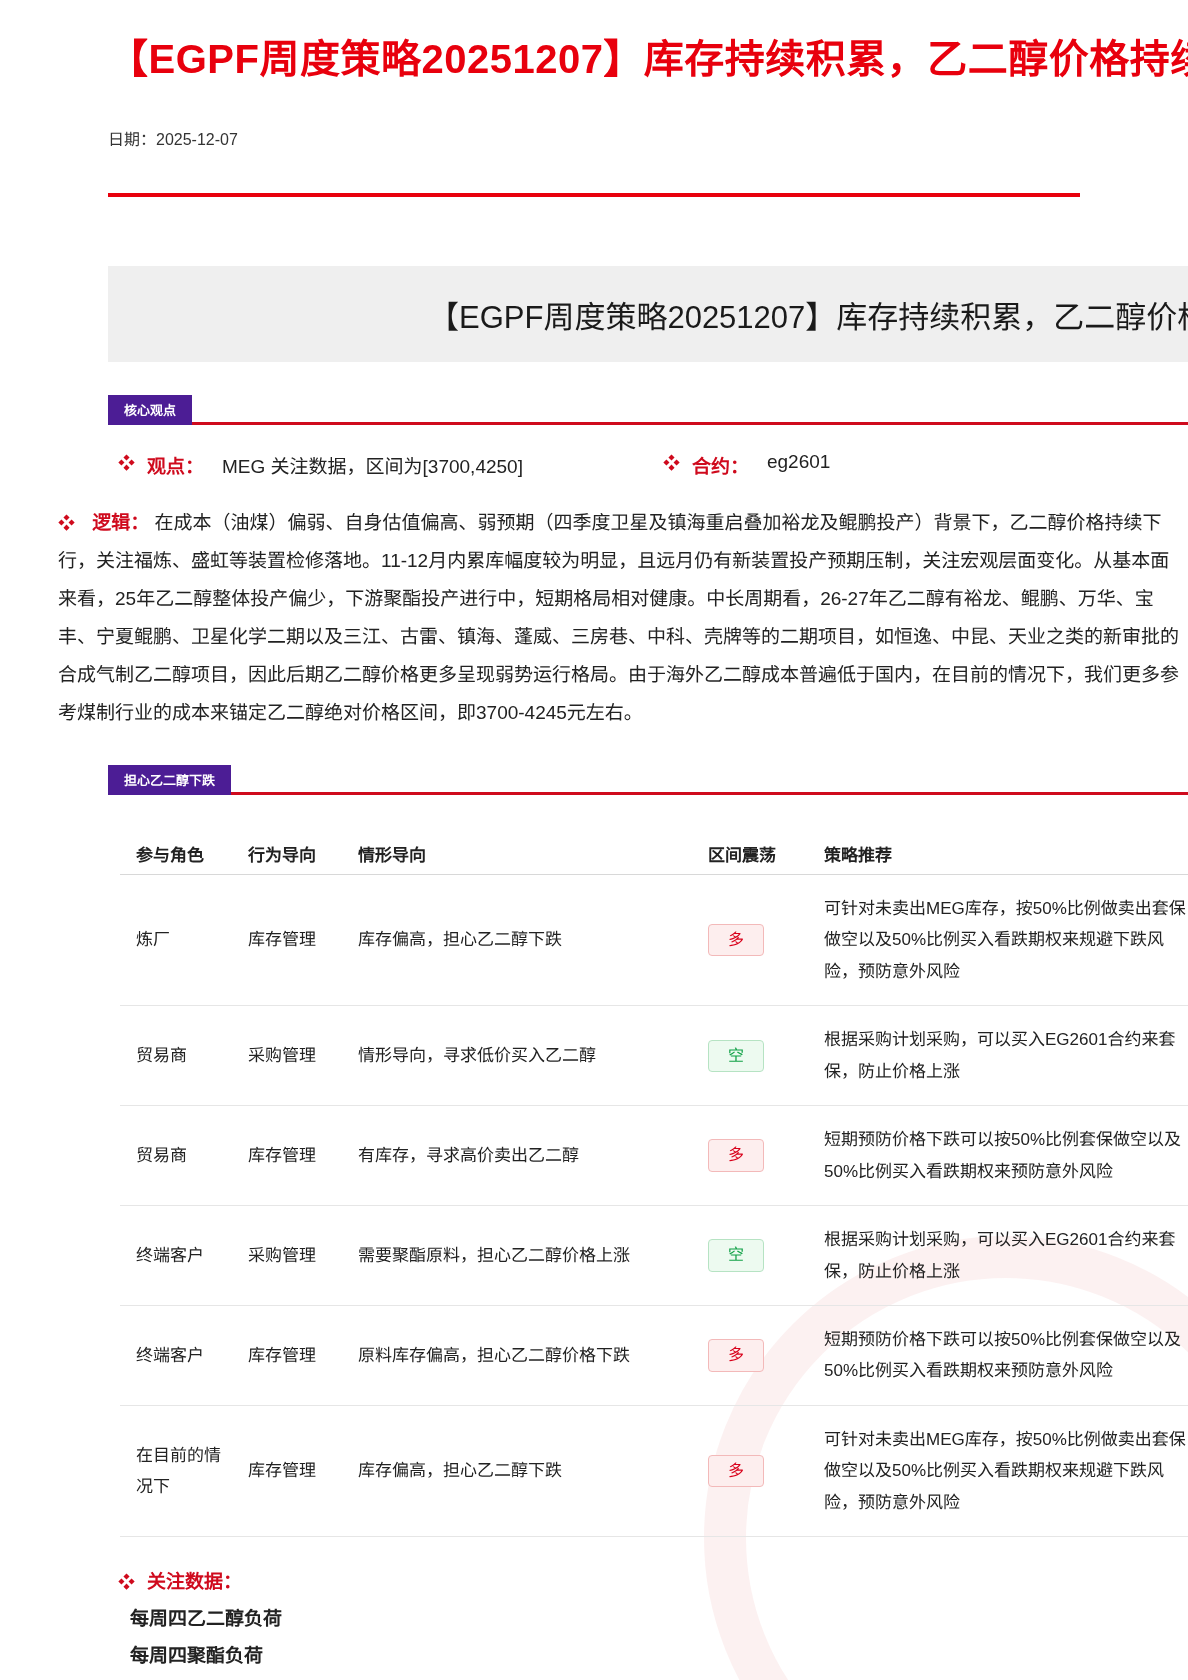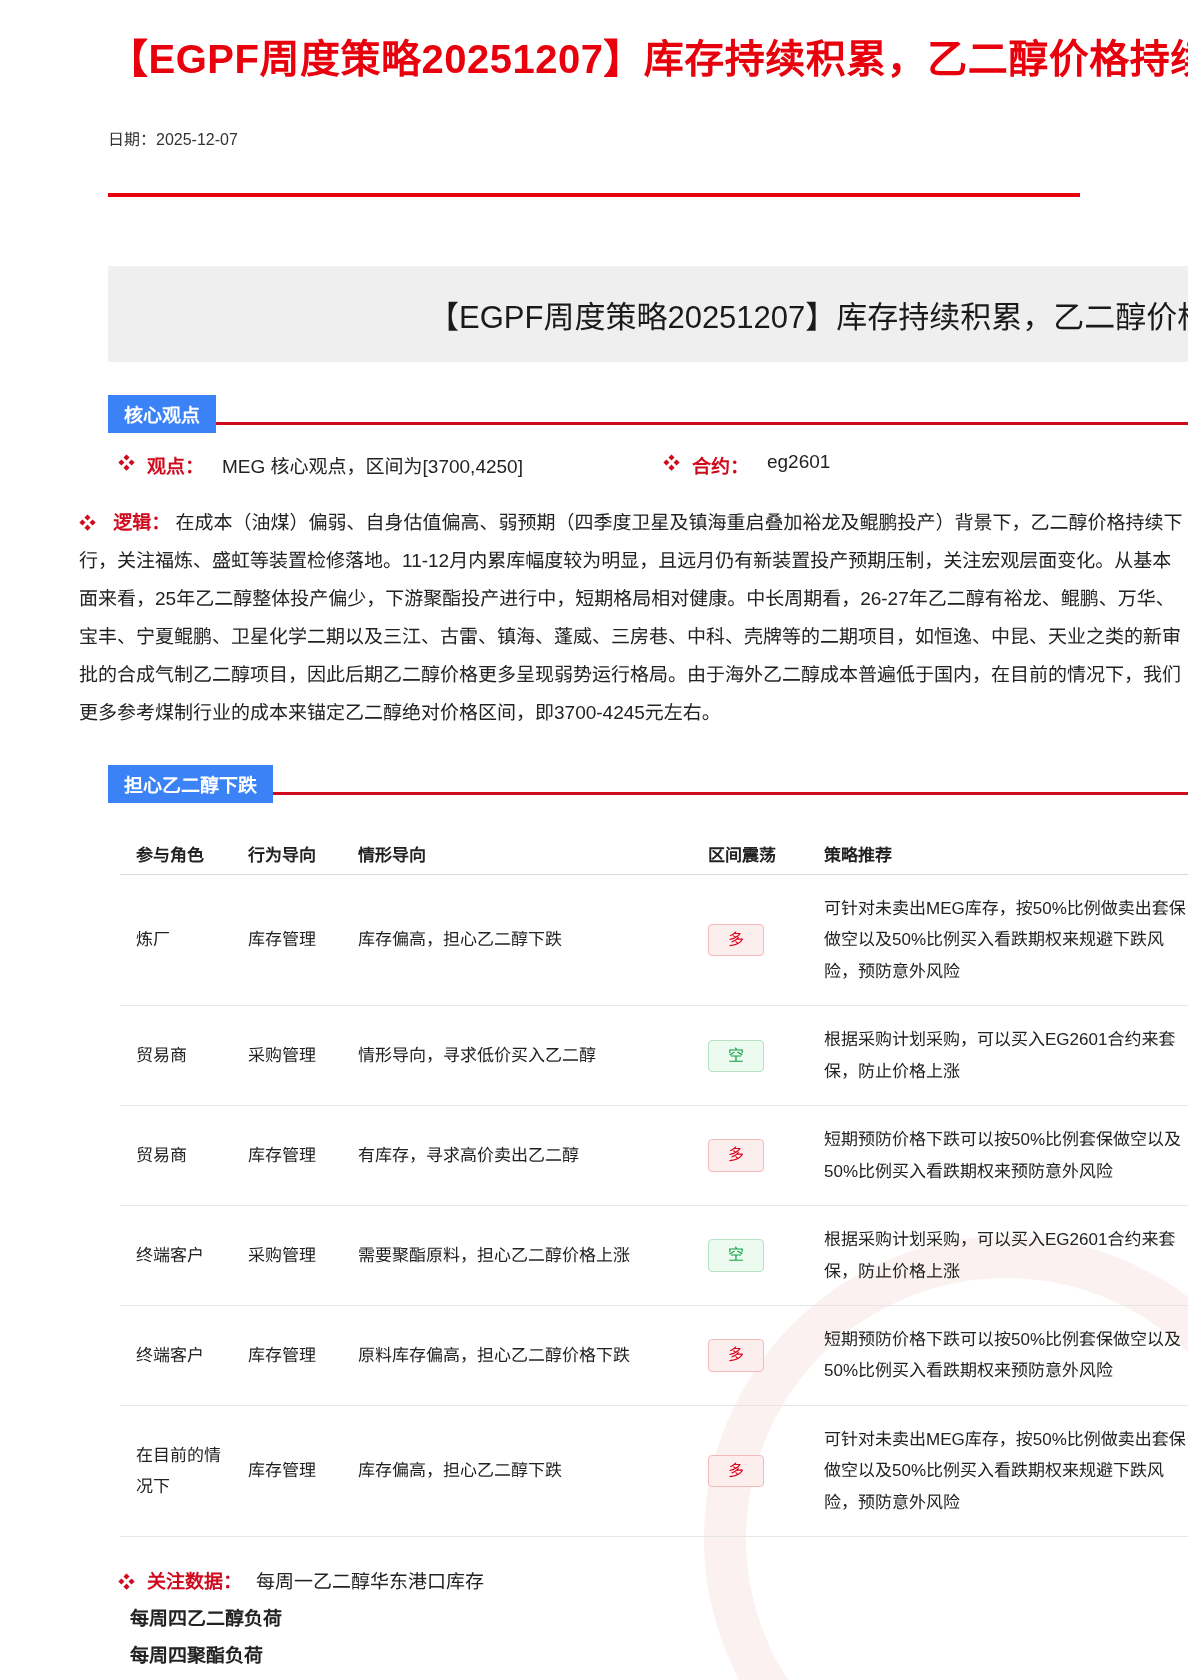--- a/index.html
+++ b/index.html
@@ -63,23 +63,23 @@
   }
 
   
   .section-head {
     position: relative;
     margin: 33px 0 0 108px;
     height: 30px;
   }
   .section-head .tag {
     display: inline-block;
-    background: #3b82f6;
+    background: #4c1d95;
     color: #ffffff;
-    font-size: 19px;
+    font-size: 13px;
     font-weight: bold;
     padding: 5px 16px 6px 16px;
     position: relative;
     z-index: 2;
   }
   .section-head .underline {
     position: absolute;
     left: 0;
     right: -108px;
     bottom: 0;
@@ -115,21 +115,21 @@
     margin-right: 18px;
     white-space: nowrap;
   }
   .bvalue {
     color: #222222;
     white-space: nowrap;
   }
 
   .logic-block {
     margin-top: 26px;
-    padding-left: 79px;
+    padding-left: 58px;
     padding-right: 0;
     font-size: 19px;
     line-height: 2.0;
   }
   .logic-block .inline-head {
     color: #cf0a1d;
     font-weight: bold;
   }
   .logic-block .diamond {
     display: inline;
@@ -255,21 +255,21 @@
 
     <div class="section-head">
       <span class="tag">核心观点</span>
       <span class="underline"></span>
     </div>
 
     <div class="bullet-row">
       <div class="bullet-col">
         <span class="diamond">❖</span>
         <span class="blabel">观点：</span>
-        <span class="bvalue">MEG   核心观点，区间为[3700,4250]</span>
+        <span class="bvalue">MEG   关注数据，区间为[3700,4250]</span>
       </div>
       <div class="bullet-col second">
         <span class="diamond">❖</span>
         <span class="blabel">合约：</span>
         <span class="bvalue">eg2601</span>
       </div>
     </div>
 
     <div class="logic-block">
       <span class="diamond">❖</span>
@@ -344,20 +344,19 @@
             <td class="strat-cell">可针对未卖出MEG库存，按50%比例做卖出套保做空以及50%比例买入看跌期权来规避下跌风险，预防意外风险</td>
           </tr>
         </tbody>
       </table>
     </div>
 
     <div class="follow">
       <div class="first-line">
         <span class="diamond">❖</span>
         <span class="fhead">关注数据：</span>
-        <span class="fline">每周一乙二醇华东港口库存</span>
       </div>
       <div class="fline sub-line">每周四乙二醇负荷</div>
       <div class="fline sub-line">每周四聚酯负荷</div>
     </div>
 
   </div>
 </div>
 
 </body></html>

